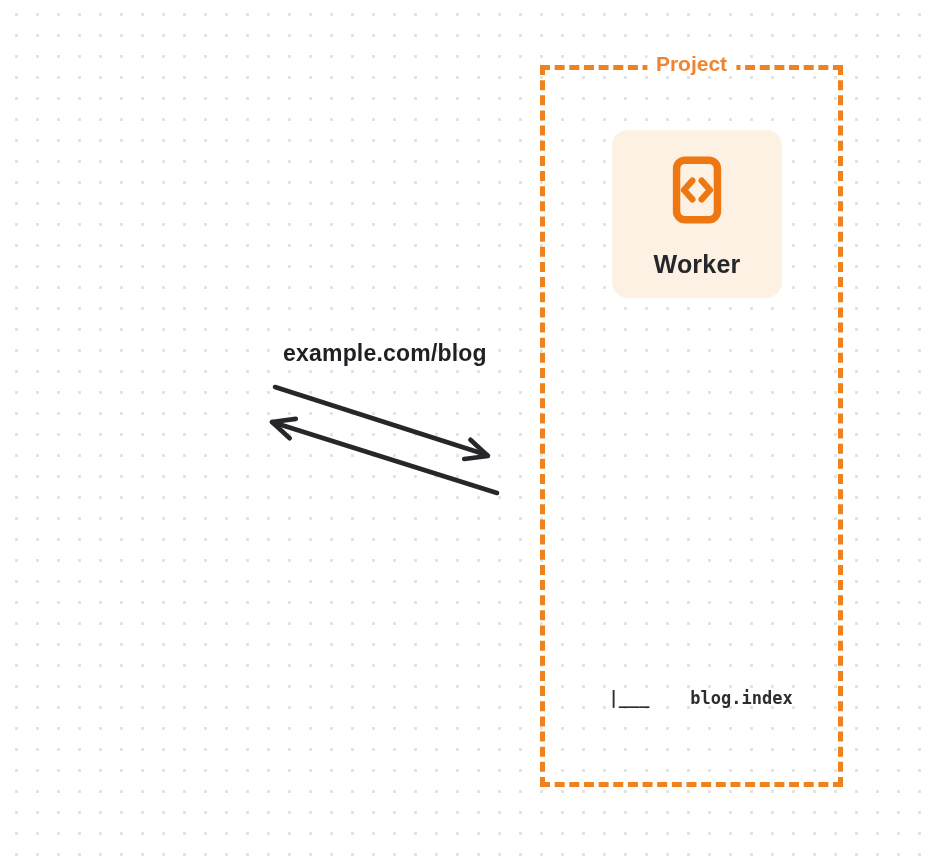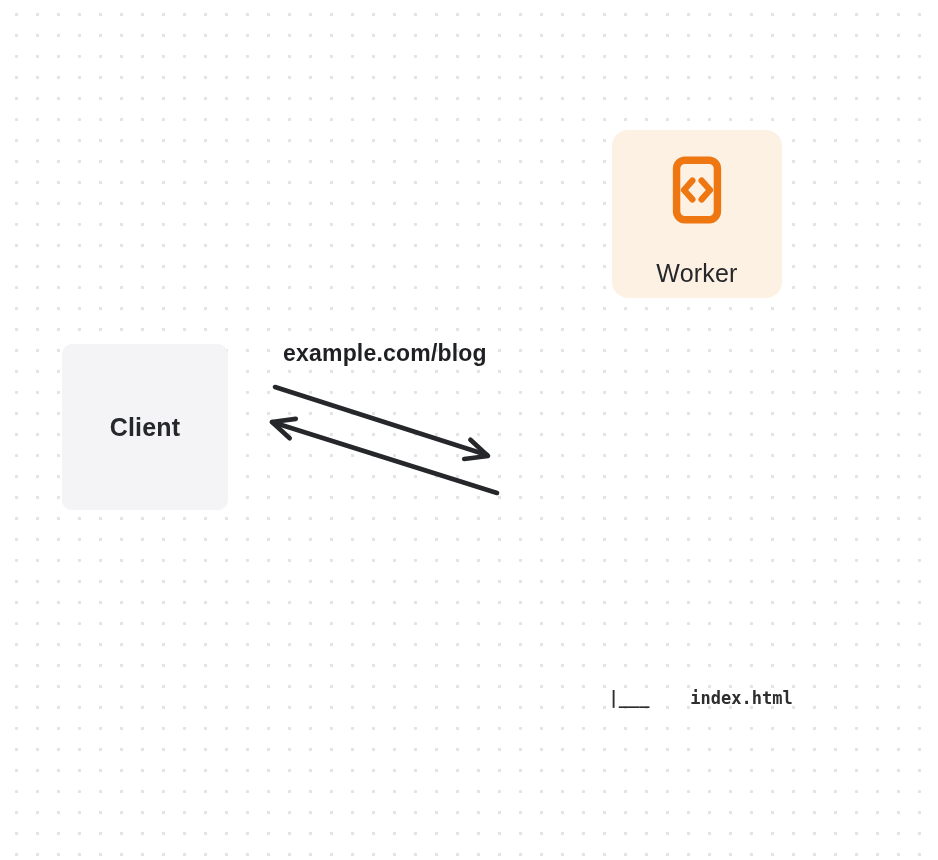--- a/index.html
+++ b/index.html
@@ -60,69 +60,69 @@
   .card {
     position: absolute;
     width: 170px; height: 168px;
     background: #fcf1e3;
     border-radius: 16px;
     display: flex; flex-direction: column; align-items: center;
   }
   .card.worker { left: 612px; top: 130px; }
   .card.assets { left: 607px; top: 478px; }
   .card .card-label {
-    font-size: 25px; font-weight: normal; color: #26272b;
-    margin-top: 33px;
+    font-size: 25px; font-weight: bold; color: #26272b;
+    margin-top: 24px;
     letter-spacing: 0.2px;
   }
   .card.worker svg { margin-top: 24px; }
   .card.assets svg { margin-top: 33px; }
   
   .file-tree {
     position: absolute; left: 588px; top: 646px;
     font-family: "DejaVu Sans Mono", monospace;
     font-size: 17px; line-height: 21px; font-weight: bold;
     color: #2e2e2e;
     white-space: pre;
   }
   .file-tree .tree-line { white-space: pre; }
 </style>
 </head>
 <body>
 
 <div class="canvas">
 
-  <div class="client-box">
-    <span class="label">Client</span>
-  </div>
 
   <div class="request-url">example.com/blog</div>
 
   <svg class="arrows" viewBox="0 0 938 860" xmlns="http://www.w3.org/2000/svg">
     <g stroke="#26272b" stroke-width="4.6" fill="none" stroke-linecap="round" stroke-linejoin="round">
       <g>
         <path d="M275 387 L487 455"></path>
         <path d="M470.4 439.7 L488 456 L464.2 459"></path>
       </g>
       <g>
         <path d="M497 493 L272 422"></path>
         <path d="M289.7 438.2 L272 422 L295.8 418.9"></path>
       </g>
     </g>
   </svg>
 
+  <div class="project-box">
+    <div class="project-title">Project</div>
+  </div>
 
   <div class="card worker">
     <svg width="52" height="72" viewBox="0 0 28 38" xmlns="http://www.w3.org/2000/svg" fill="none" stroke="#ee7711" stroke-linecap="round" stroke-linejoin="round">
       <rect x="3" y="3" width="22" height="32" rx="4.5" stroke-width="4"></rect>
       <path d="M11.5 14 L7 19 L11.5 24" stroke-width="3.4"></path>
       <path d="M16.5 14 L21 19 L16.5 24" stroke-width="3.4"></path>
     </svg>
     <span class="card-label">Worker</span>
   </div>
 
 
   <div class="file-tree">
-    <div class="tree-line">  |___    index.html</div>
+    <div class="tree-line">  |___    blog.index</div>
     
   </div>
 
 </div>
 
 </body></html>

